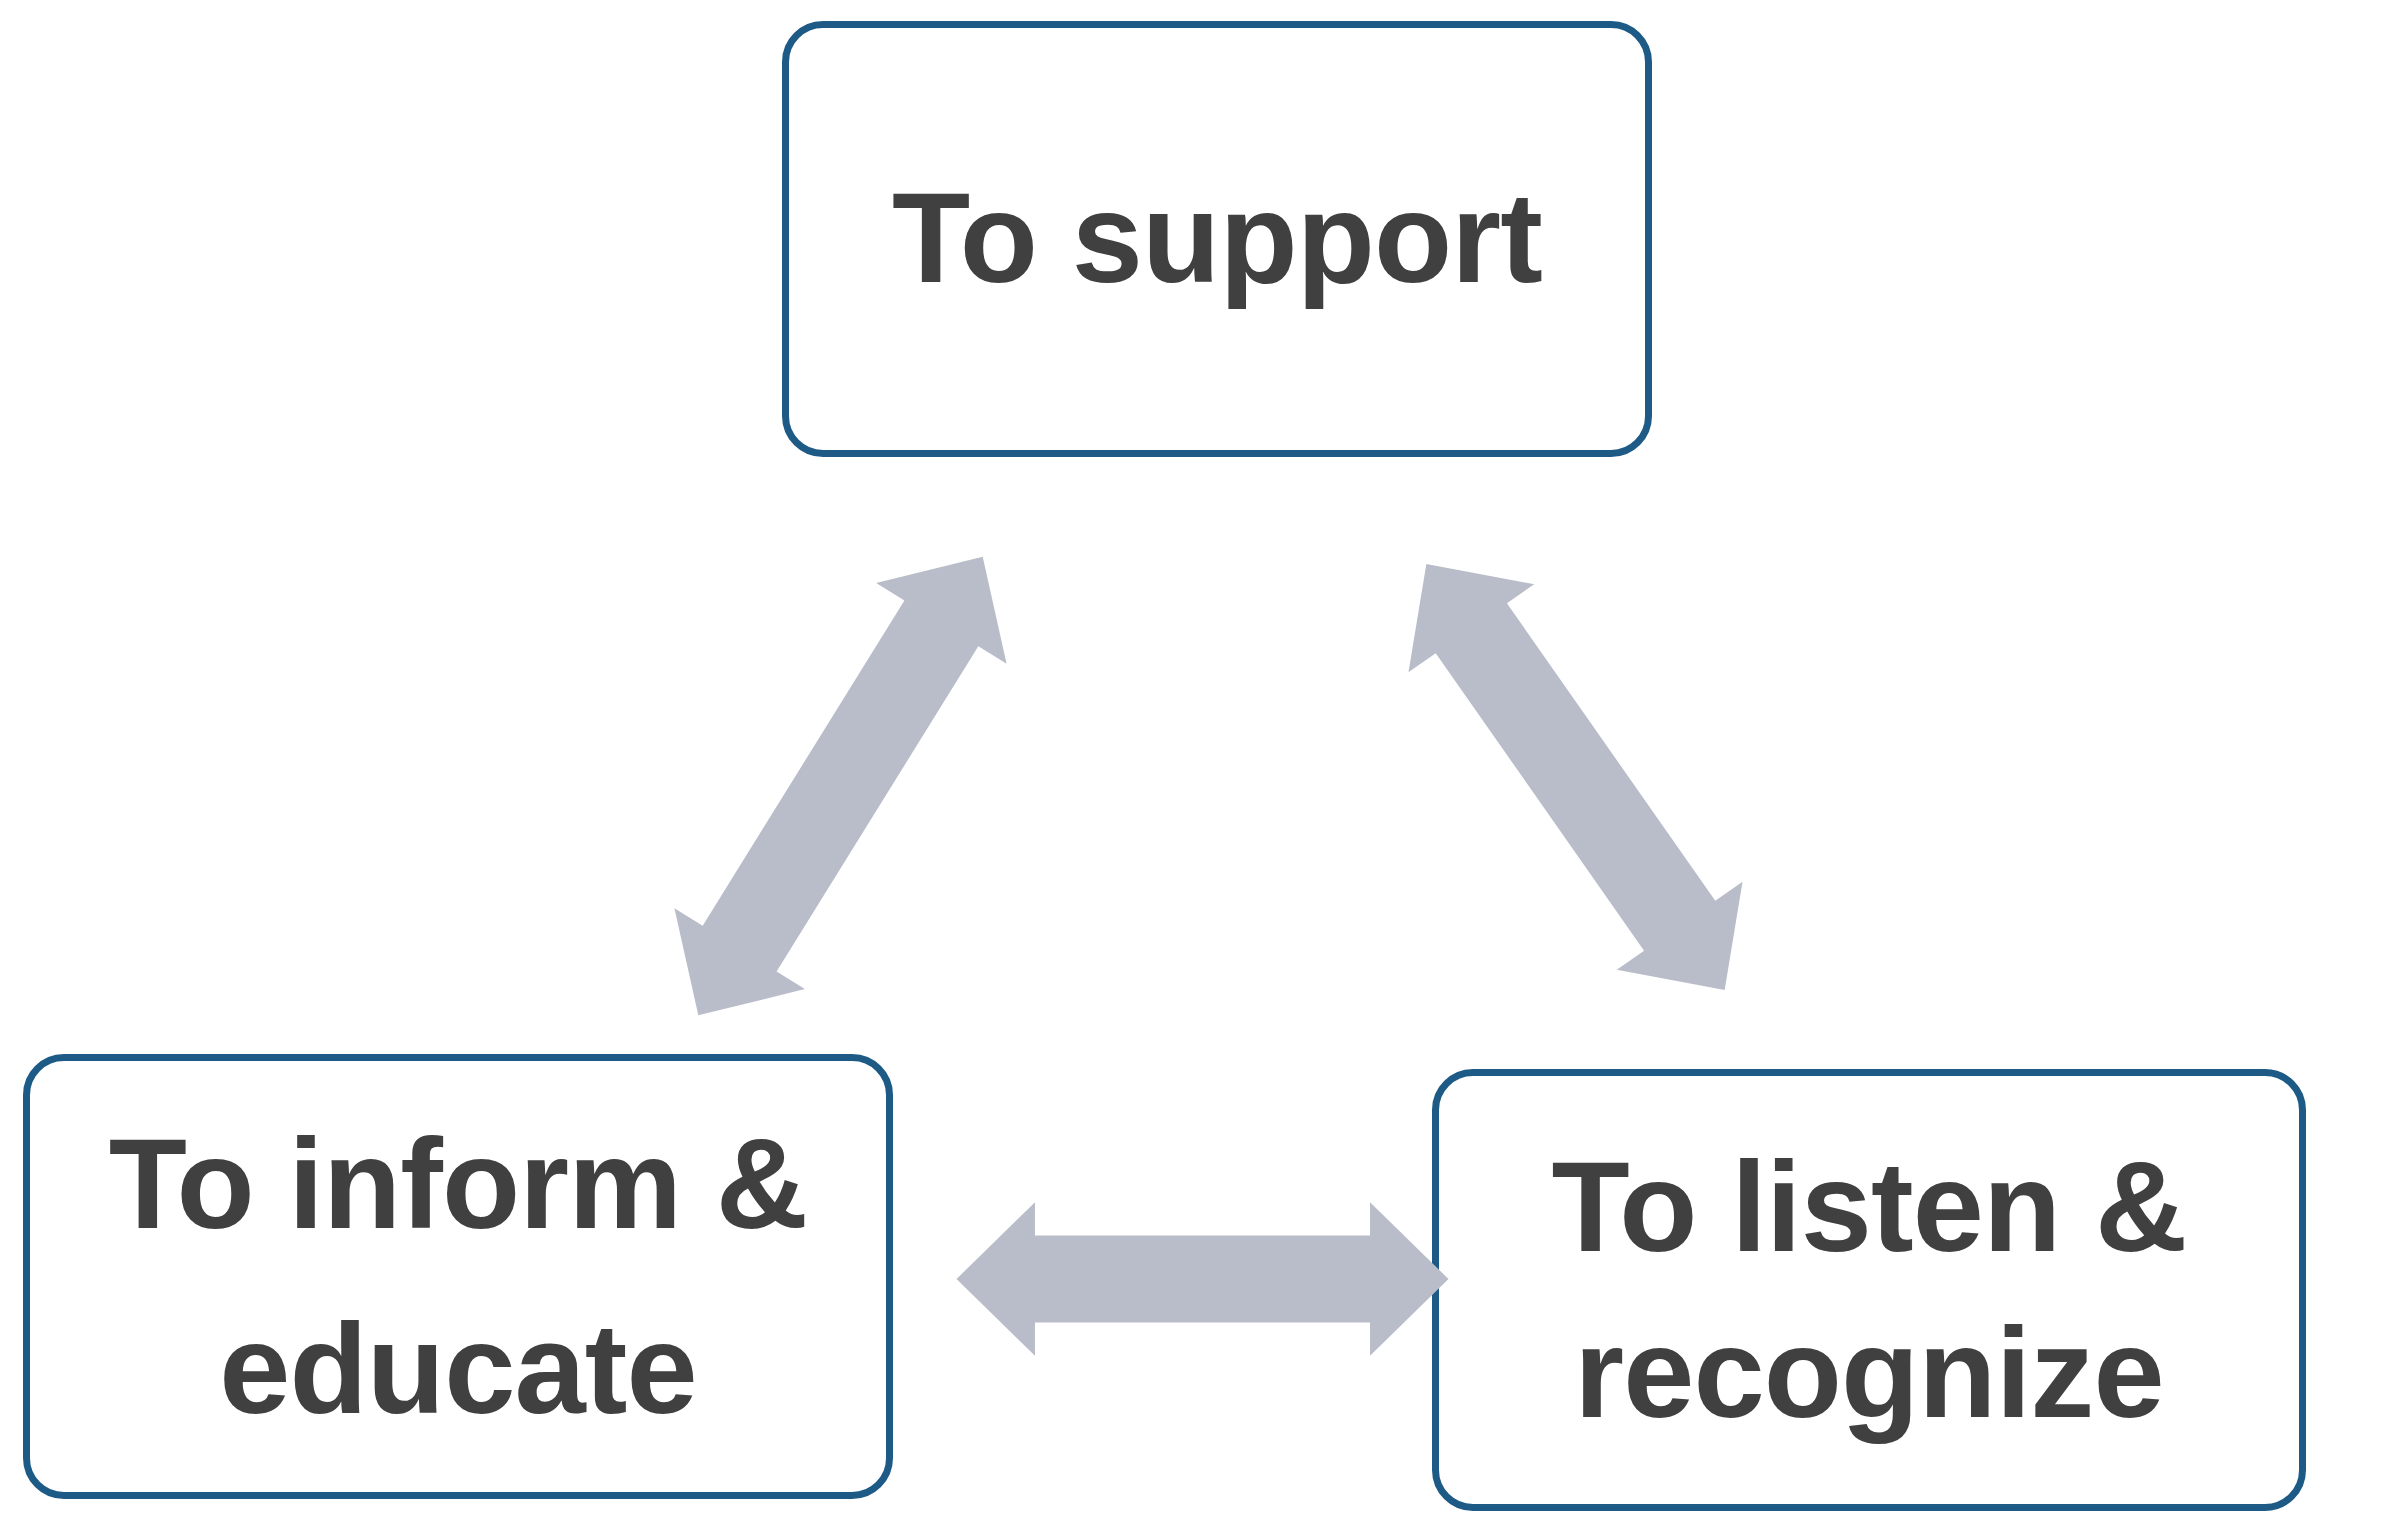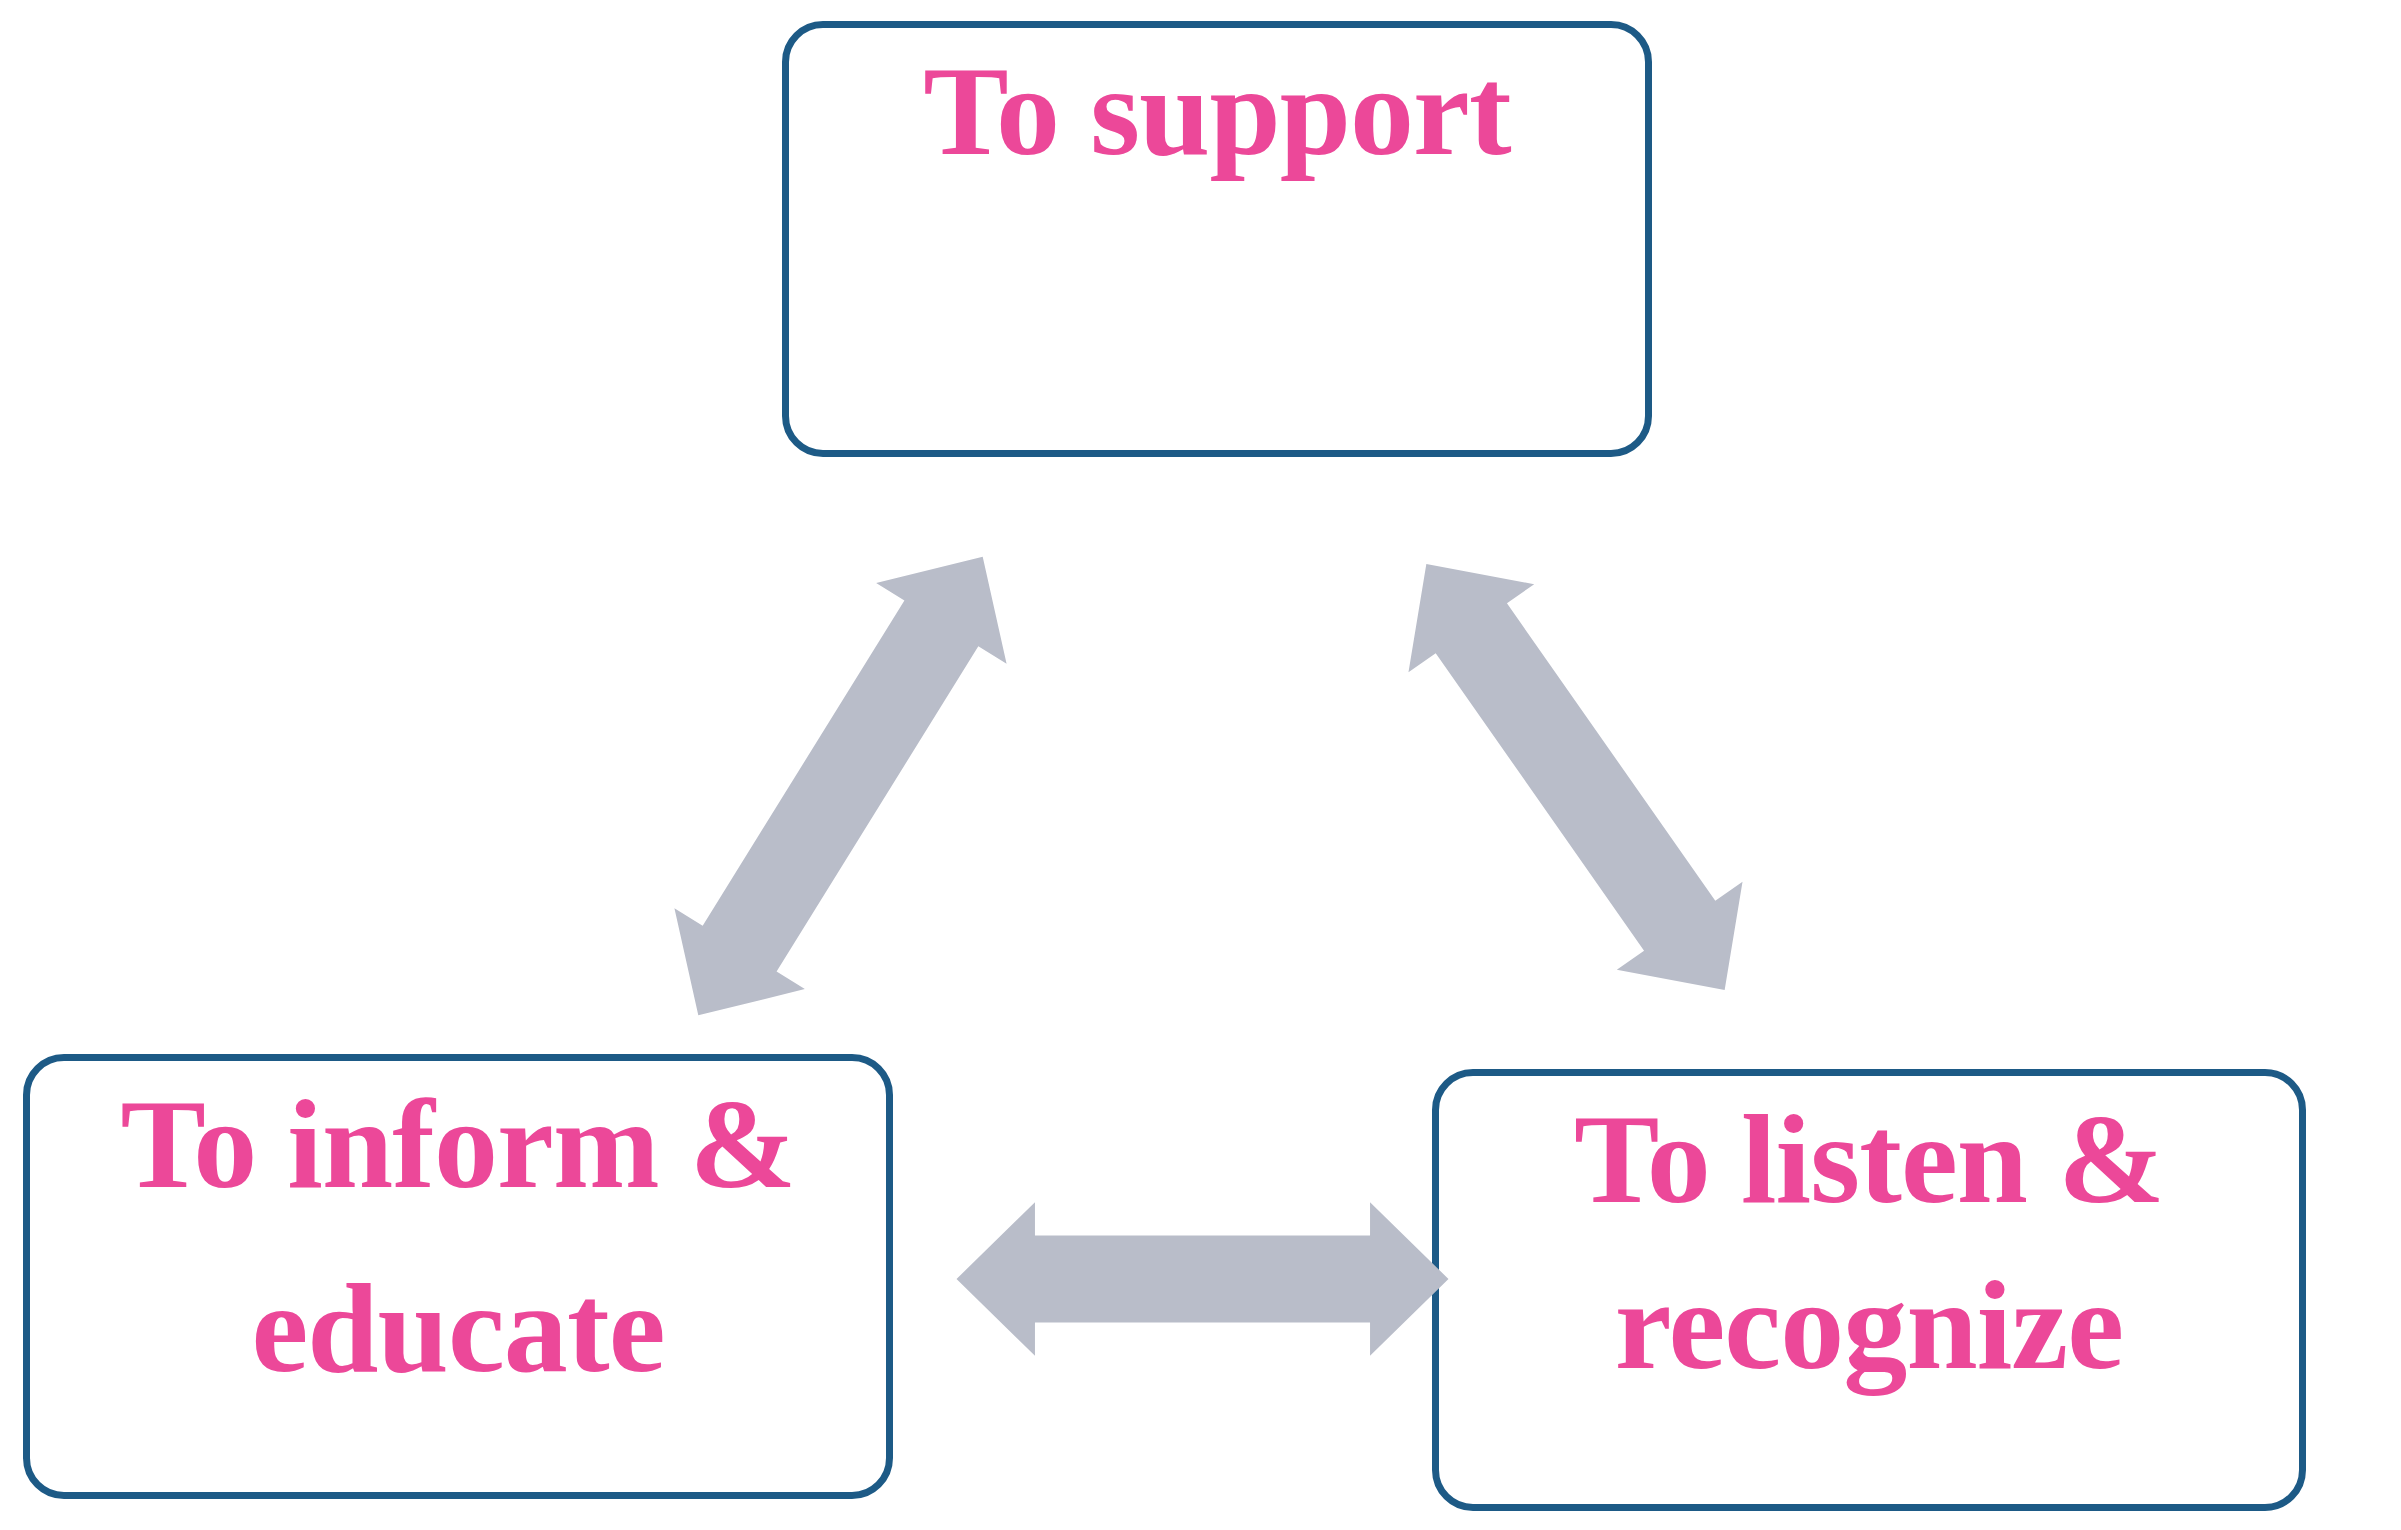--- a/index.html
+++ b/index.html
@@ -19,27 +19,27 @@
   }
   .node-box {
     position: absolute;
     box-sizing: border-box;
     background: #ffffff;
     border: 7.7px solid #1d5a86;
     border-radius: 41px;
     display: flex;
     flex-direction: column;
     align-items: center;
+    justify-content: center;
     text-align: center;
-    color: #ec4899;
+    color: #404040;
     font-size: 128px;
     font-weight: 700;
     line-height: 1.3;
     letter-spacing: -0.9px;
-    font-family: Liberation Serif, serif;
   }
   .node-box .line {
     display: block;
     white-space: nowrap;
   }
   #node-support-protect {
     left: 782px;
     top: 20.5px;
     width: 870px;
     height: 436px;

